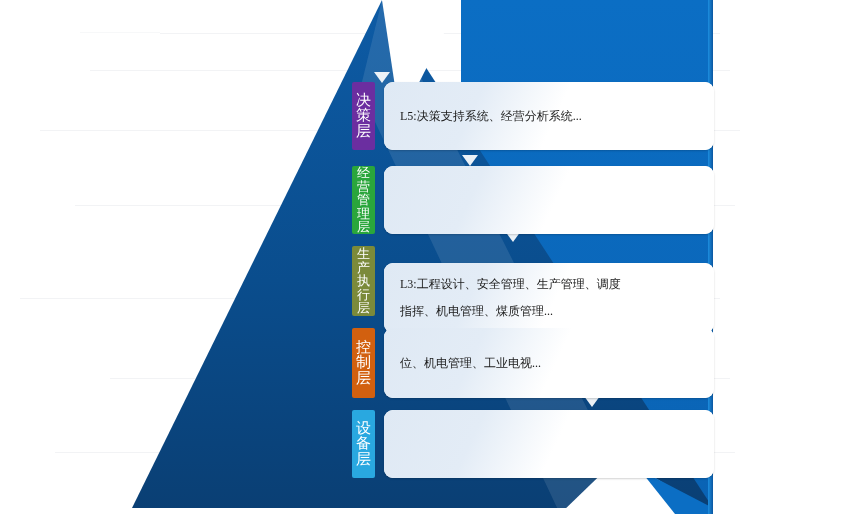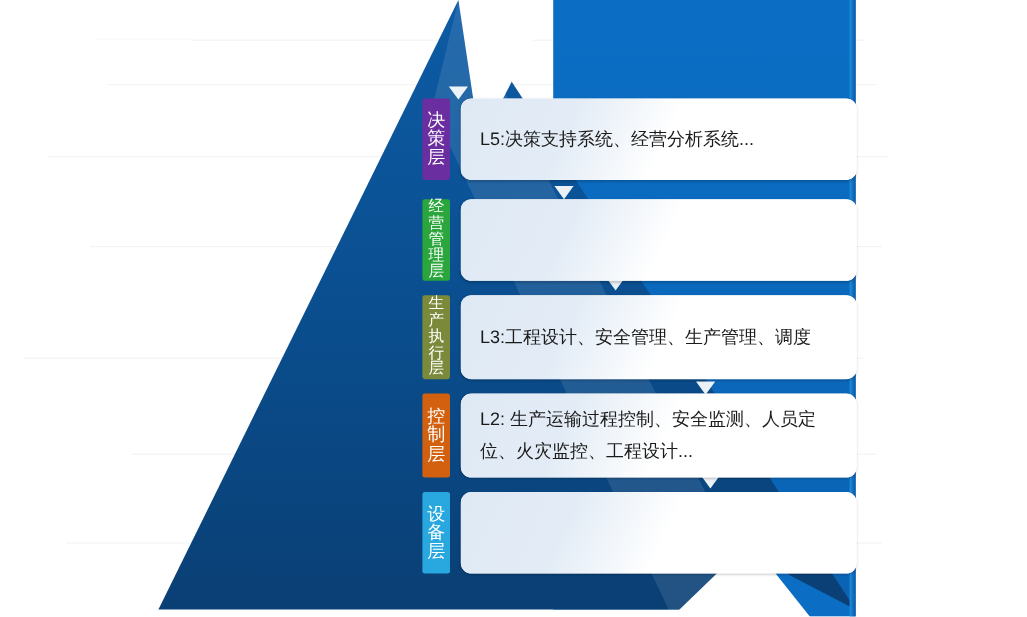--- a/index.html
+++ b/index.html
@@ -45,24 +45,24 @@
     background:#fbfcfd;
     box-sizing:border-box;
     display:flex;align-items:center;
     padding:0 16px;
     position:relative;
     overflow:hidden;
     box-shadow:0 1px 2px rgba(0,0,0,0.18);
   }
   .card .txt{
     position:relative;z-index:2;
-    font-size:15px;
+    font-size:12px;
     line-height:27px;
     color:#1b1b1b;
-    font-family:Liberation Sans, sans-serif;
+    font-family:Liberation Serif, serif;
     letter-spacing:0px;
   }
   
   .card .tint{
     position:absolute;z-index:1;left:0;top:0;bottom:0;width:100%;
     background:linear-gradient(115deg,#dfe9f4 0%,#e3ecf6 28%,#ffffff 52%,#ffffff 100%);
   }
 </style>
 </head>
 <body>
@@ -147,39 +147,39 @@
     </div>
 
     <div class="row" style="top:246px;height:70px;">
       <div class="tab" style="background:#7b8a3a;height:70px;font-size:13px;line-height:13.5px;">
         <span>生</span>
         <span>产</span>
         <span>执</span>
         <span>行</span>
         <span>层</span>
       </div>
-      <div class="card" style="width:330px;height:70px;">
+      <div class="card" style="width:330px;height:70px;margin-top:17px;">
         <div class="tint"></div>
         <div class="txt">
           <div>L3:工程设计、安全管理、生产管理、调度</div>
+          <div>指挥、机电管理、煤质管理...</div>
         </div>
       </div>
     </div>
 
     <div class="row" style="top:328px;height:70px;">
       <div class="tab" style="background:#d2600f;height:70px;">
         <span>控</span>
         <span>制</span>
         <span>层</span>
       </div>
       <div class="card" style="width:330px;height:70px;">
         <div class="tint"></div>
         <div class="txt">
-          <div>L2: 生产运输过程控制、安全监测、人员定</div>
-          <div>位、火灾监控、工程设计...</div>
+          <div>位、机电管理、工业电视...</div>
         </div>
       </div>
     </div>
 
     <div class="row" style="top:410px;height:68px;">
       <div class="tab" style="background:#29a8e0;height:68px;">
         <span>设</span>
         <span>备</span>
         <span>层</span>
       </div>

